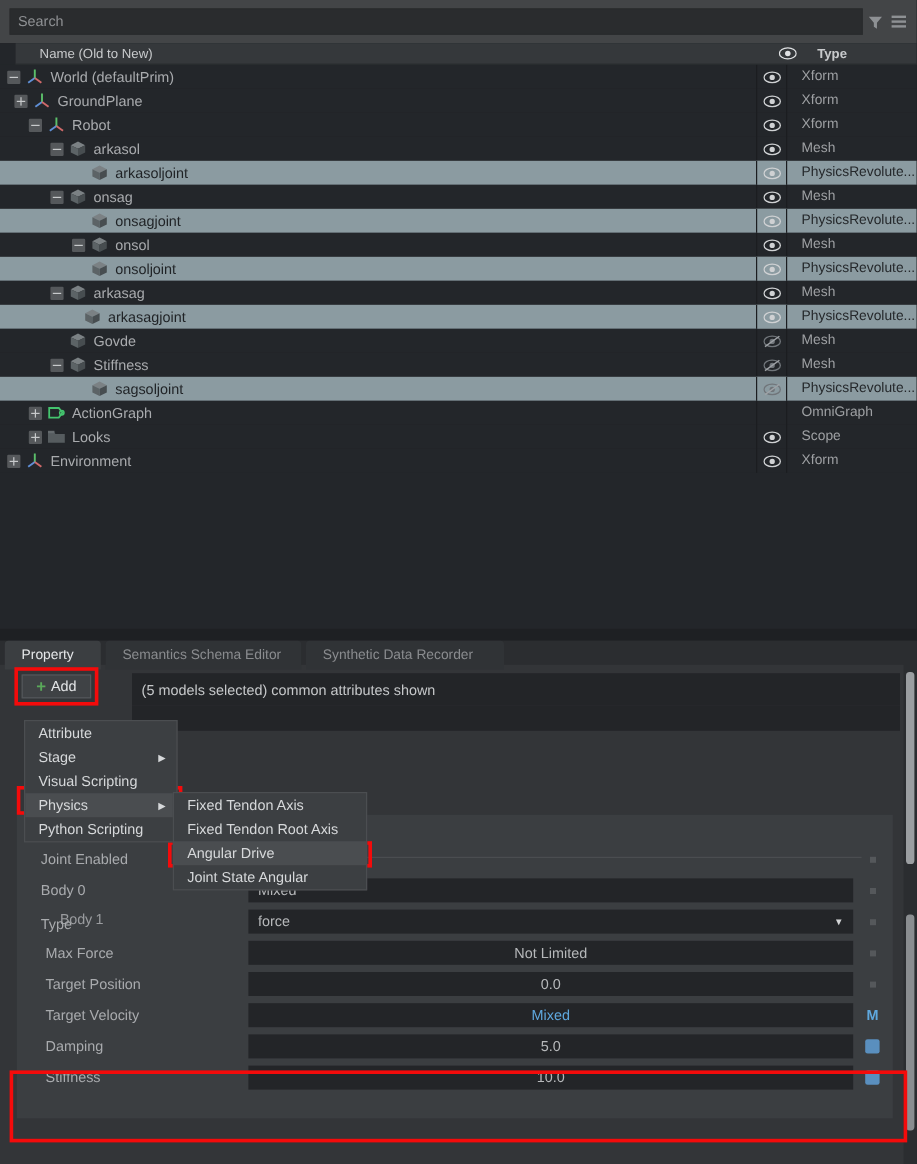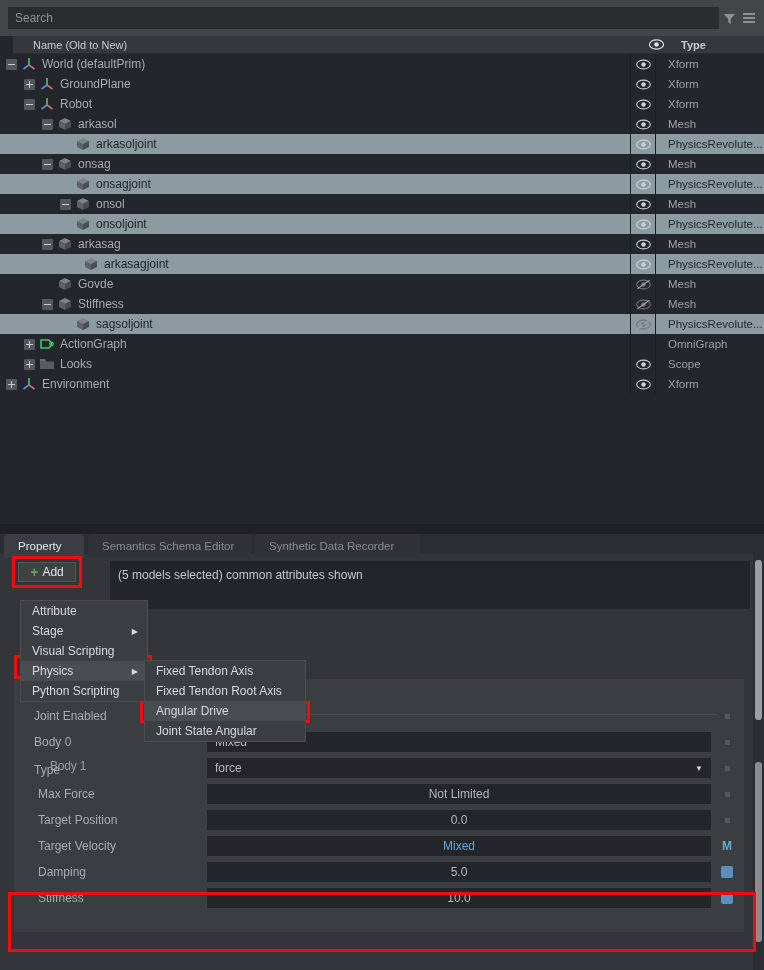--- a/index.html
+++ b/index.html
@@ -234,21 +234,21 @@
         </div>
         <div class="c-eye">
           <svg width="15" height="11" viewBox="0 0 15 11">
             <ellipse cx="7.5" cy="5.5" rx="6.8" ry="4.4" fill="none" stroke="#cfd1d3" stroke-width="1.1"></ellipse>
             <circle cx="7.5" cy="5.5" r="2.2" fill="#cfd1d3"></circle>
           </svg>
         </div>
         <div class="c-type">Xform</div>
       </div>
       <div class="trow">
-        <div class="c-name" style="padding-left:24px;">
+        <div class="c-name" style="padding-left:12px;">
           <span class="twisty">
             <span class="box"></span>
             <span class="hbar"></span>
             <span class="vbar"></span>
           </span>
           <span class="ico"><svg width="16" height="16" viewBox="0 0 16 16">
     <line x1="8" y1="9" x2="8" y2="2" stroke="#5bbf6a" stroke-width="1.6"></line>
     <line x1="8" y1="9" x2="2.5" y2="13" stroke="#5f8fd6" stroke-width="1.6"></line>
     <line x1="8" y1="9" x2="13.5" y2="13" stroke="#d06a6a" stroke-width="1.6"></line>
   </svg></span>
@@ -415,21 +415,21 @@
         </div>
         <div class="c-eye">
           <svg width="15" height="11" viewBox="0 0 15 11">
             <ellipse cx="7.5" cy="5.5" rx="6.8" ry="4.4" fill="none" stroke="#cfd1d3" stroke-width="1.1"></ellipse>
             <circle cx="7.5" cy="5.5" r="2.2" fill="#cfd1d3"></circle>
           </svg>
         </div>
         <div class="c-type">Mesh</div>
       </div>
       <div class="trow sel">
-        <div class="c-name" style="padding-left:68px;">
+        <div class="c-name" style="padding-left:54px;">
           <span class="twisty none"></span>
           <span class="ico"><svg width="16" height="16" viewBox="0 0 16 16">
     <polygon points="8,2 14,5 8,8 2,5" fill="#7b8184"></polygon>
     <polygon points="2,5 8,8 8,14 2,11" fill="#5c6366"></polygon>
     <polygon points="14,5 14,11 8,14 8,8" fill="#474d50"></polygon>
   </svg></span>
           <span class="nm">arkasagjoint</span>
         </div>
         <div class="c-eye">
           <svg width="15" height="11" viewBox="0 0 15 11">

